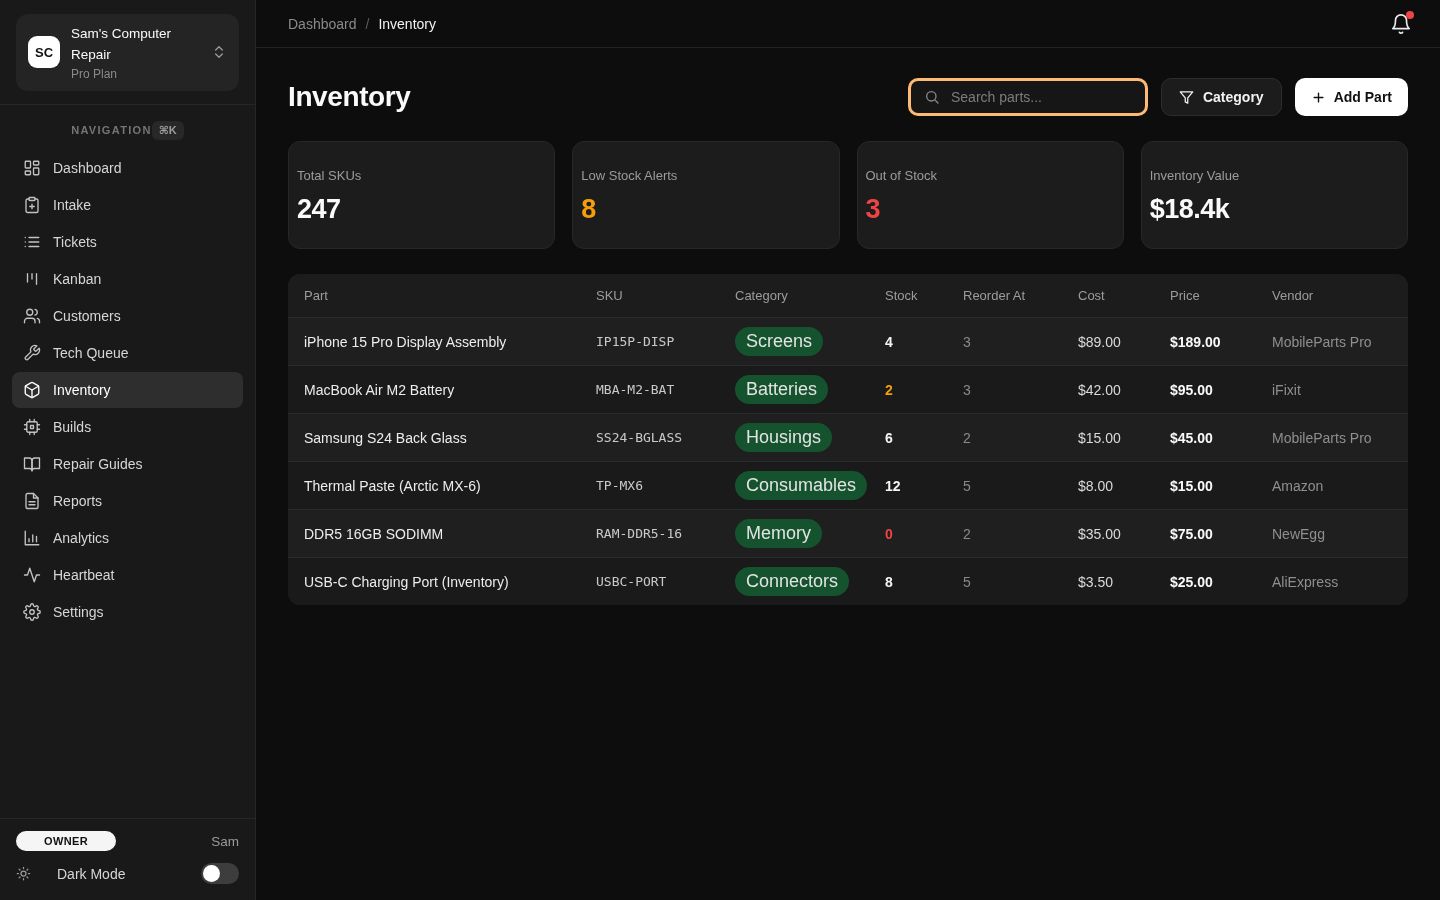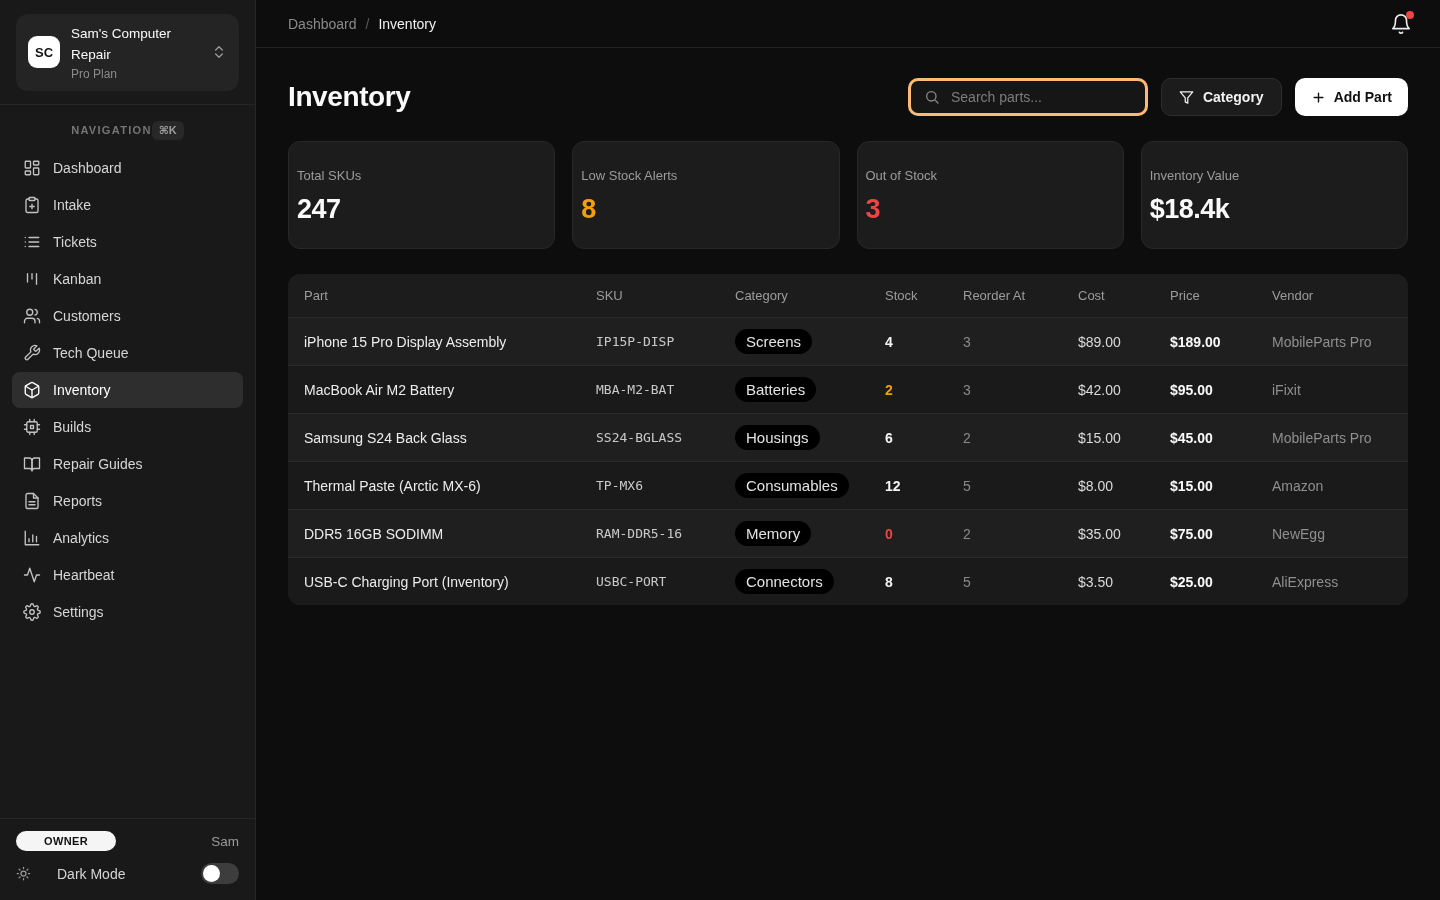--- a/index.html
+++ b/index.html
@@ -134,22 +134,22 @@
     align-items: center; padding: 0 16px;
   }
   .t-head { height: 43px; background: #1c1c1c; }
   .t-head .th { font-size: 13px; color: #9c9c9c; }
   .t-row { height: 48px; border-top: 1px solid #2a2a2a; font-size: 14px; cursor: pointer; }
   .t-row:nth-child(odd) { background: #1f1f1f; }
   .t-row:nth-child(even) { background: #1a1a1a; }
   .cell-part { color: #ededed; }
   .cell-sku { font-family: "DejaVu Sans Mono", "Liberation Mono", monospace; font-size: 13px; color: #c9c9c9; }
   .pill {
-    display: inline-block; background: #000000; color: #e3e3e3;
-    font-size: 15px; padding: 4px 11px; border-radius: 999px;
+    display: inline-block; background: #14532d; color: #e3e3e3;
+    font-size: 18px; padding: 4px 11px; border-radius: 999px;
   }
   .cell-stock { font-weight: 700; color: #f5f5f5; }
   .cell-stock.low { color: #f59e0b; }
   .cell-stock.out { color: #ef4444; }
   .cell-reorder { color: #8a8a8a; }
   .cell-cost { color: #dadada; }
   .cell-price { color: #fafafa; font-weight: 700; }
   .cell-vendor { color: #8f8f8f; }
   .stat-value.warning { color: #f59e0b; }
   .stat-value.danger { color: #ef4444; }

